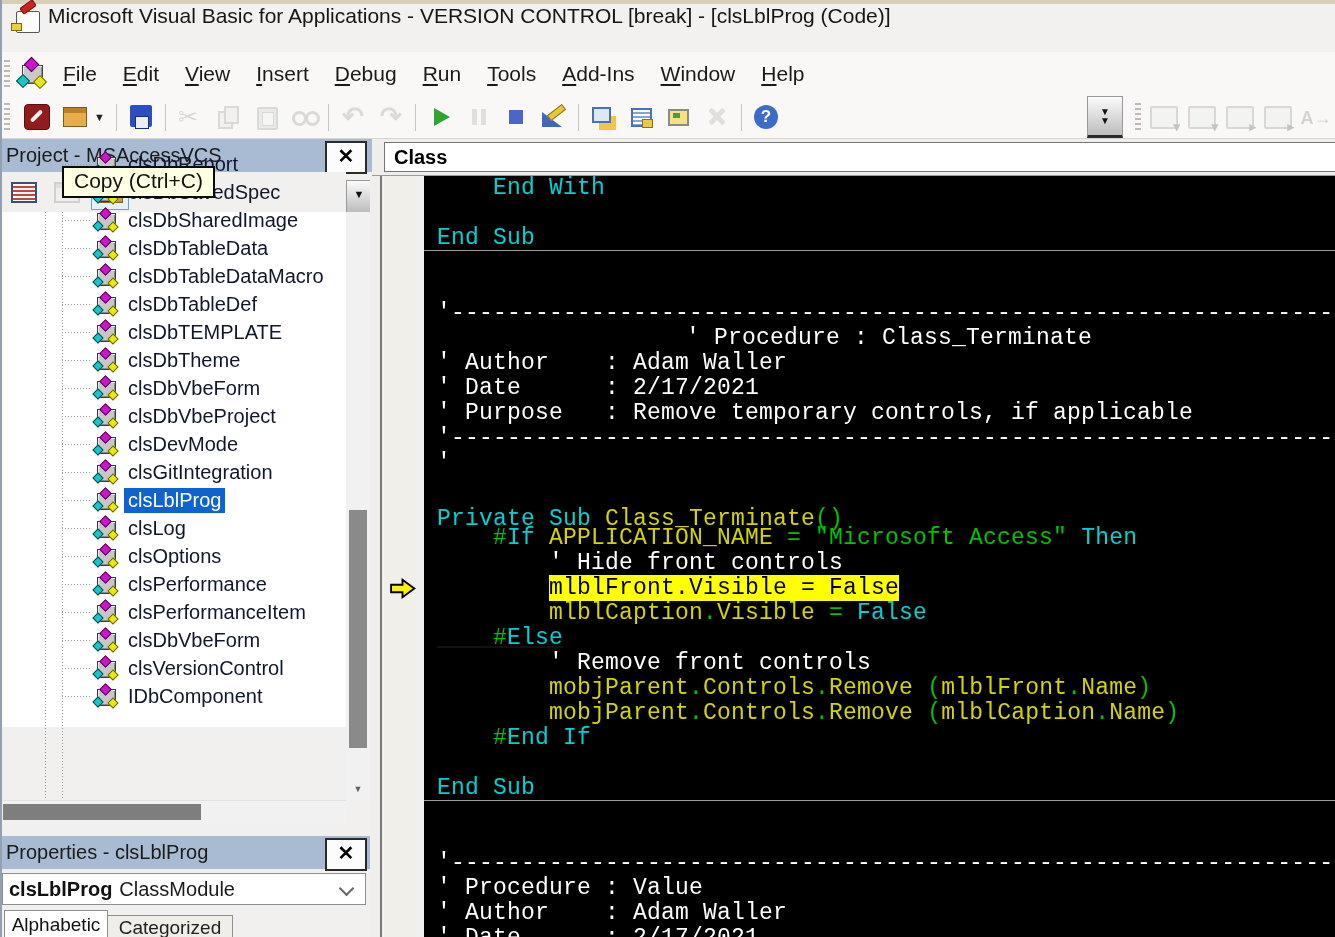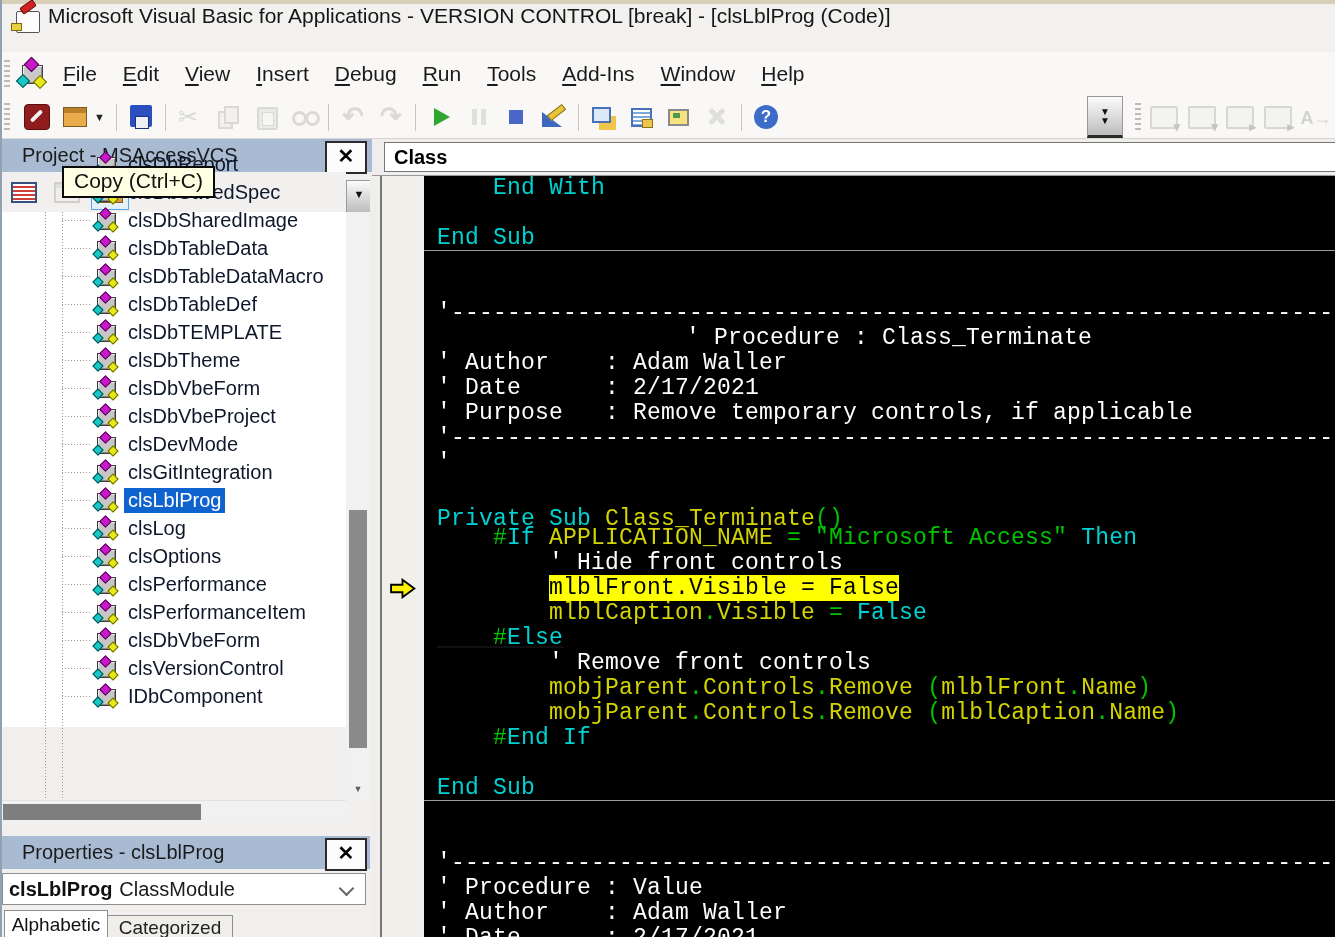--- a/index.html
+++ b/index.html
@@ -67,21 +67,21 @@
   .appicon .key{position:absolute;left:-1px;bottom:3px;width:9px;height:6px;background:#E8D040;border:1px solid #806810}
   .vbicon{width:28px;height:26px;position:relative;margin:0 4px}
   .vbicon .pg{position:absolute;left:4px;top:4px;width:19px;height:17px;background:#C9C9C9;border:1px solid #444;
               box-shadow:inset 1px 1px 0 #EFEFEF,inset -1px -1px 0 #8A8A8A}
   .vbicon .m{position:absolute;left:8px;top:-2px;width:9px;height:9px;background:#C818C8;border:1px solid #500050;transform:rotate(45deg)}
   .vbicon .c{position:absolute;left:0;bottom:1px;width:8px;height:8px;background:#18C8C8;border:1px solid #004A4A;transform:rotate(45deg)}
   .vbicon .y{position:absolute;right:1px;bottom:0;width:8px;height:8px;background:#E8E818;border:1px solid #6A6A00;transform:rotate(45deg)}
   
   #project-panel{left:0;top:139px;width:372px;height:697px;background:#F1F0EE}
   .panel-hdr{position:absolute;left:0;top:0;width:372px;height:33px;background:#A8BBD2;display:flex;align-items:center}
-  .panel-hdr .t{font-size:20px;color:#1B1B1B;margin-left:22px;white-space:nowrap}
+  .panel-hdr .t{font-size:20px;color:#1B1B1B;margin-left:6px;white-space:nowrap}
   .xbtn{position:absolute;right:5px;top:2px;width:38px;height:29px;background:#FCFCFC;border:2px solid #2A2A2A;
         font-size:20px;font-weight:bold;text-align:center;line-height:26px;color:#000}
   #prj-toolbar{position:absolute;left:0;top:33px;width:346px;height:40px;background:#F1F0EE;display:flex;align-items:center}
   .pbtn{width:36px;height:34px;margin-left:5px;display:flex;align-items:center;justify-content:center;border:1px solid transparent}
   .pbtn.hov{border:1px solid #58A6E8;background:#E4F1FB}
   .pbtn.dis{opacity:.45}
   .pb-viewcode{width:22px;height:17px;border:2px solid #35517E;background:repeating-linear-gradient(#FFF 0 2px,#D04038 2px 4px)}
   .pb-viewobject{width:22px;height:17px;border:2px solid #ABABAB;background:#EDEDED;box-shadow:inset 0 4px 0 #C9C9C9}
   .pb-folder{width:24px;height:15px;background:linear-gradient(#F8E2A0,#CE8F2E);border:1px solid #8A6018;position:relative;margin-top:4px}
   .pb-folder::before{content:"";position:absolute;left:0;top:-5px;width:11px;height:4px;background:#E8C878;border:1px solid #8A6018;border-bottom:none}

